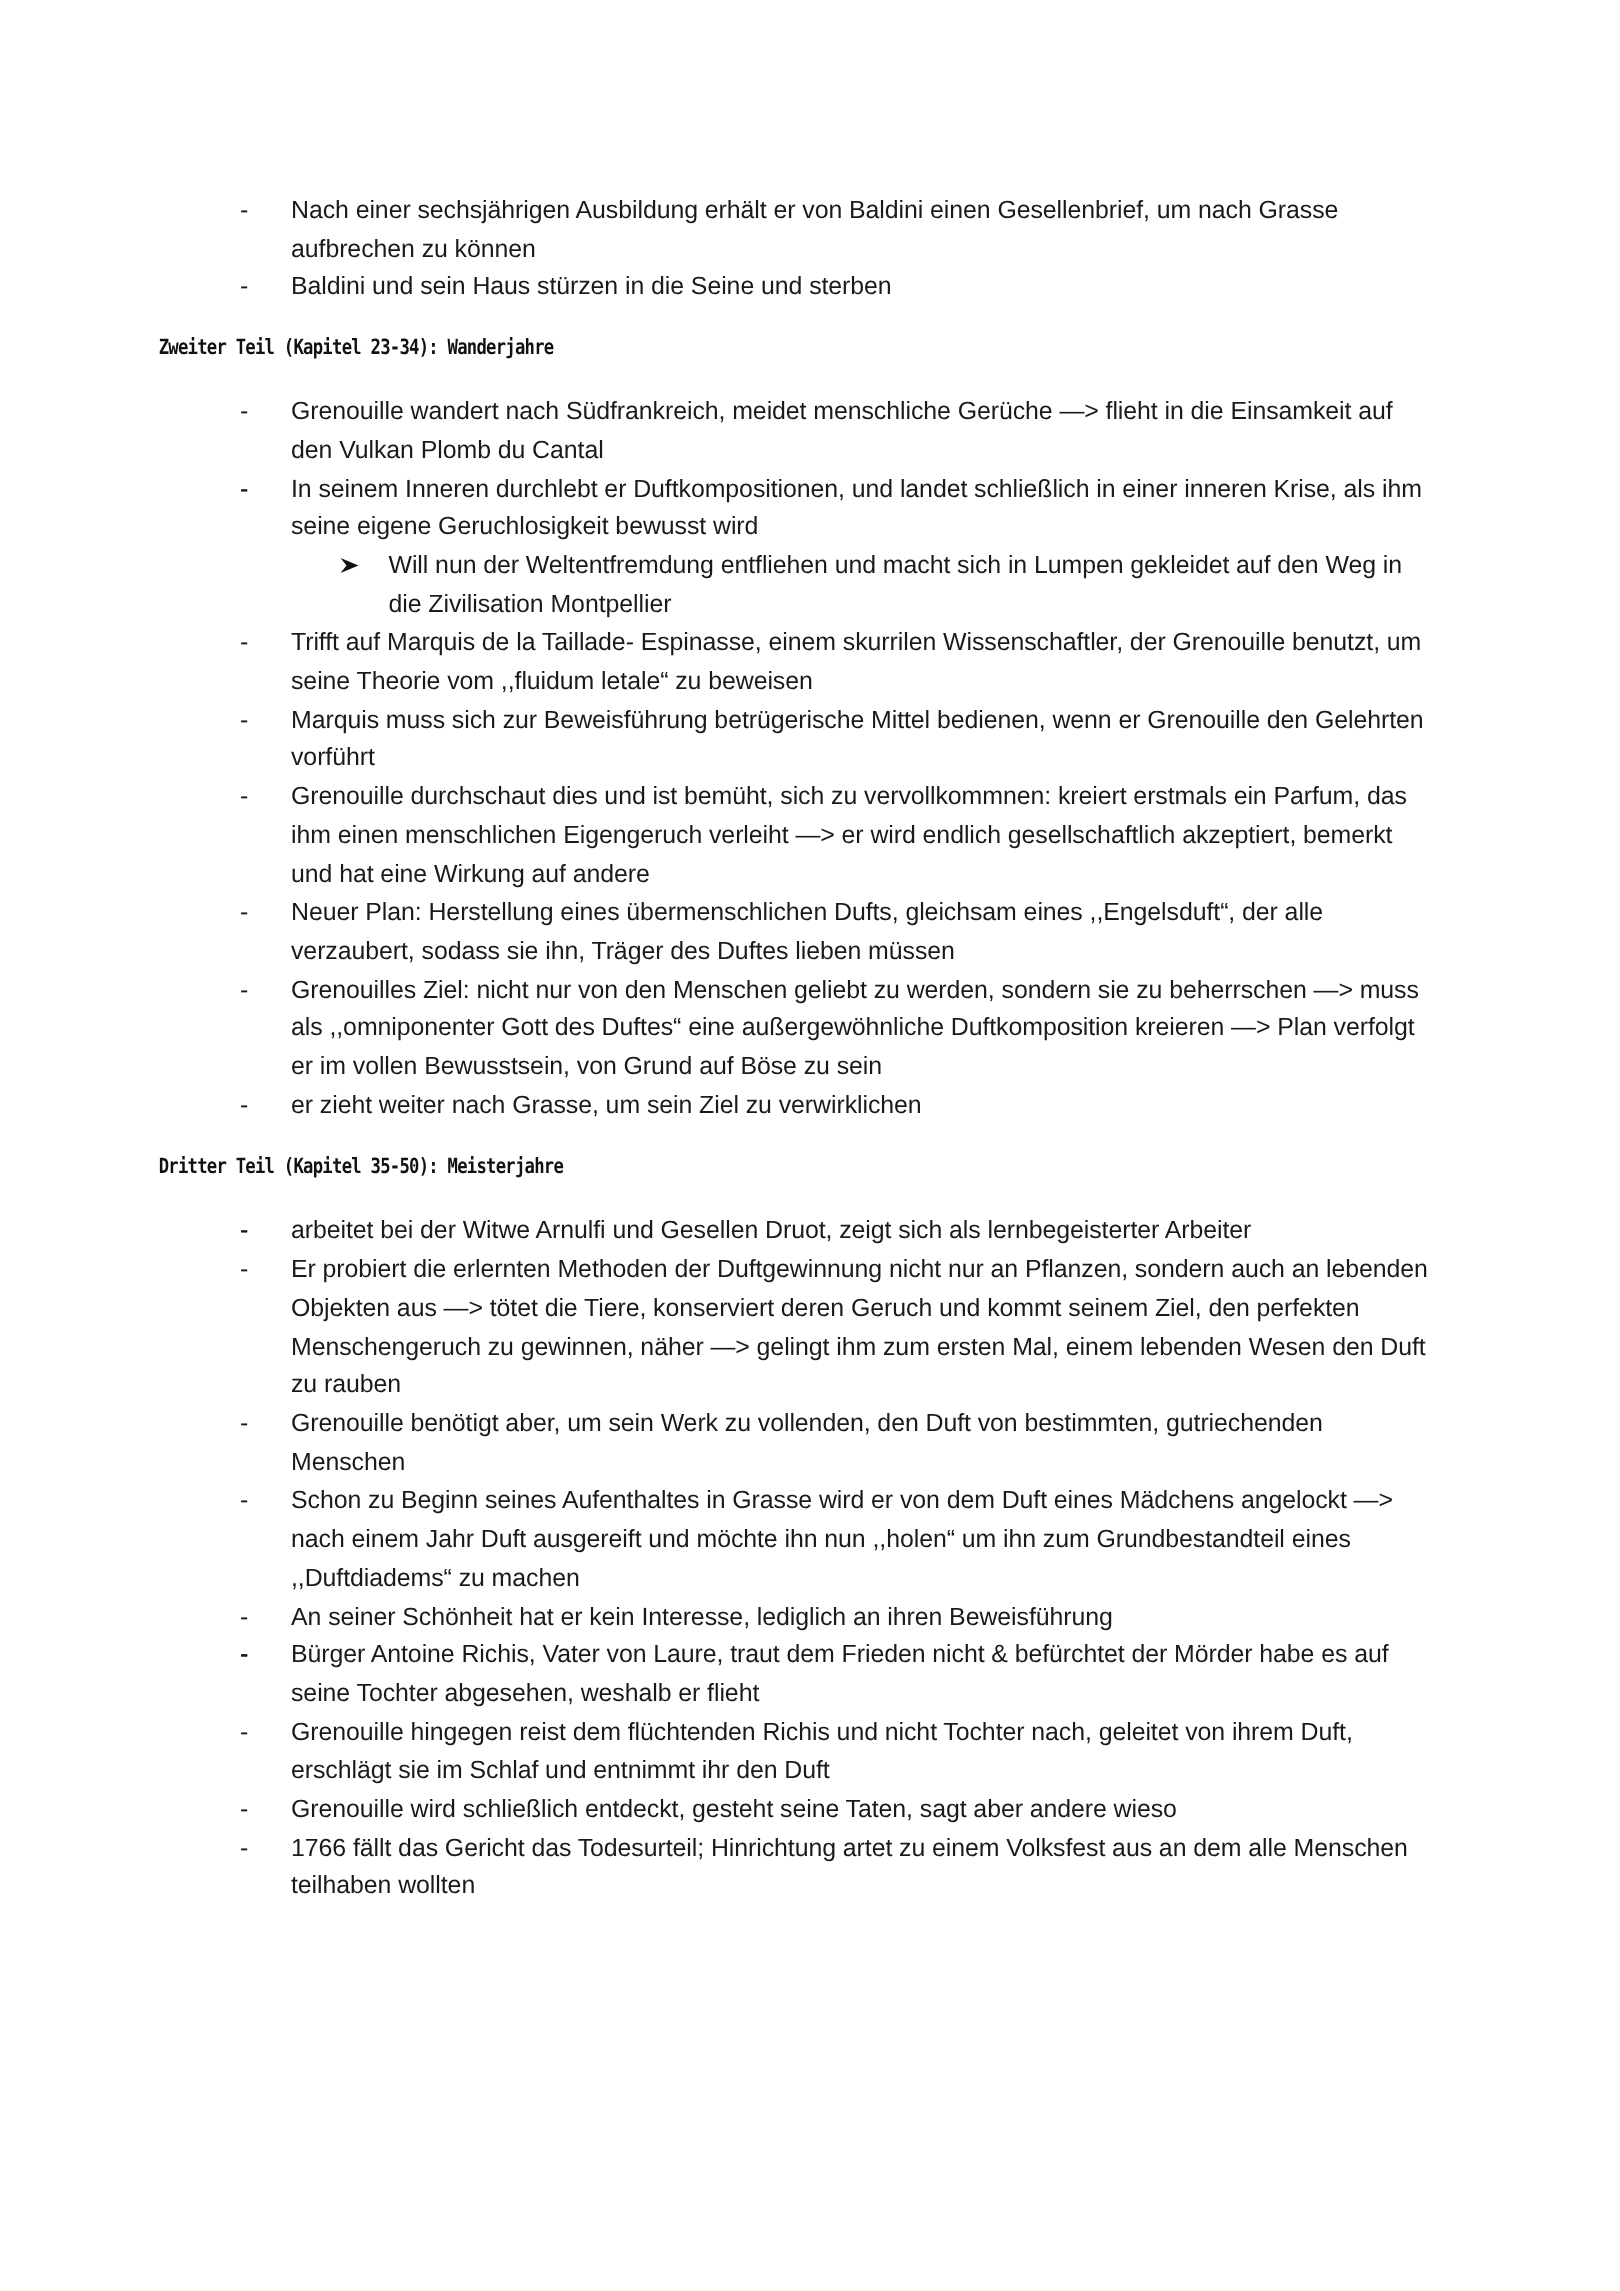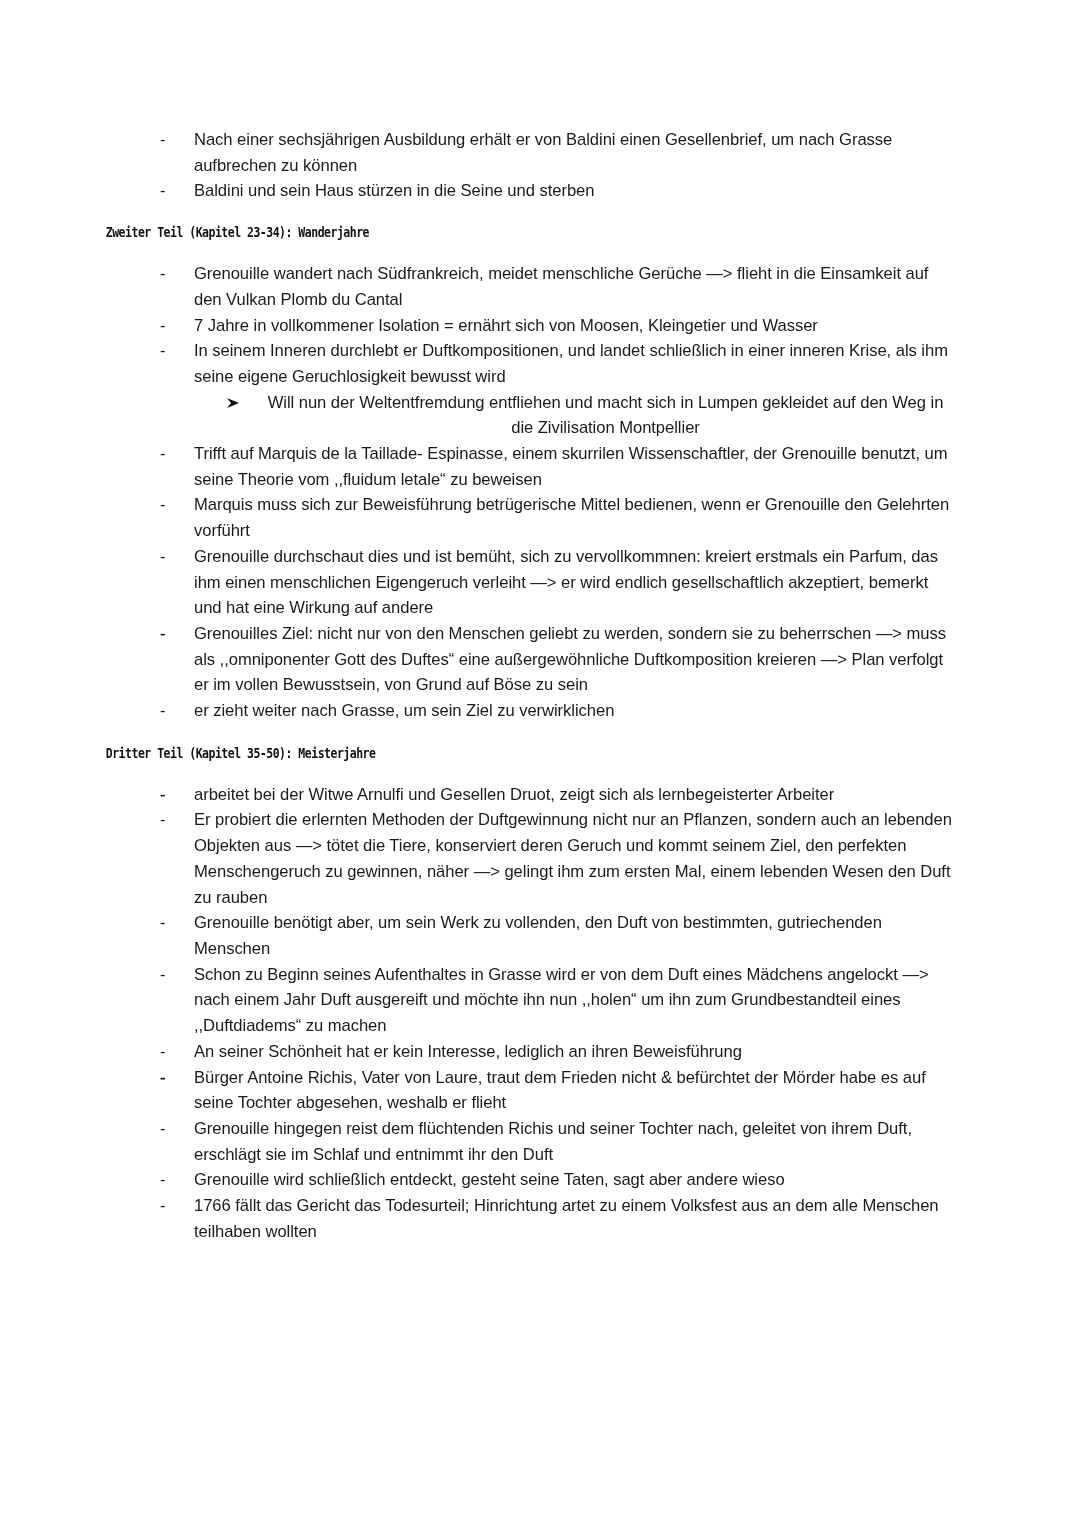--- a/index.html
+++ b/index.html
@@ -50,21 +50,20 @@
     }
     ul.sub {
       list-style: none;
       margin: 0;
       padding: 0;
     }
     ul.sub > li {
       position: relative;
       margin-left: 65px;
       padding-right: 0;
-      text-align: center;
     }
     ul.sub > li .arrow {
       position: absolute;
       left: -33px;
       top: 7px;
       width: 14px;
       height: 12px;
     }
     .heading {
       margin: 0;
@@ -102,21 +101,20 @@
     </ul>
 
     <div class="heading h-zweiter">Zweiter Teil (Kapitel 23-34): Wanderjahre</div>
     <ul class="bullets">
       <li>
         <span class="dash">-</span>
         <span>Grenouille wandert nach Südfrankreich, meidet menschliche Gerüche —&gt; flieht in die Einsamkeit auf den Vulkan Plomb du Cantal</span>
       </li>
       <li>
         <span class="dash">-</span>
-        <span>7 Jahre in vollkommener Isolation = ernährt sich von Moosen, Kleingetier und Wasser</span>
       </li>
       <li>
         <span class="dash">-</span>
         <span>In seinem Inneren durchlebt er Duftkompositionen, und landet schließlich in einer inneren Krise, als ihm seine eigene Geruchlosigkeit bewusst wird</span>
         <ul class="sub">
           <li>
             <svg class="arrow" viewBox="0 0 14 12">
               <path d="M1 1 L13 6 L1 11 L5 6 Z" fill="#111"></path>
             </svg>
             <span>Will nun der Weltentfremdung entfliehen und macht sich in Lumpen gekleidet auf den Weg in die Zivilisation Montpellier</span>
@@ -130,20 +128,21 @@
       <li>
         <span class="dash">-</span>
         <span>Marquis muss sich zur Beweisführung betrügerische Mittel bedienen, wenn er Grenouille den Gelehrten vorführt</span>
       </li>
       <li>
         <span class="dash">-</span>
         <span>Grenouille durchschaut dies und ist bemüht, sich zu vervollkommnen: kreiert erstmals ein Parfum, das ihm einen menschlichen Eigengeruch verleiht —&gt; er wird endlich gesellschaftlich akzeptiert, bemerkt und hat eine Wirkung auf andere</span>
       </li>
       <li>
         <span class="dash">-</span>
+        <span>Neuer Plan: Herstellung eines übermenschlichen Dufts, gleichsam eines ,,Engelsduft“, der alle verzaubert, sodass sie ihn, Träger des Duftes lieben müssen</span>
       </li>
       <li>
         <span class="dash">-</span>
         <span>Grenouilles Ziel: nicht nur von den Menschen geliebt zu werden, sondern sie zu beherrschen —&gt; muss als ,,omniponenter Gott des Duftes“ eine außergewöhnliche Duftkomposition kreieren —&gt; Plan verfolgt er im vollen Bewusstsein, von Grund auf Böse zu sein</span>
       </li>
       <li>
         <span class="dash">-</span>
         <span>er zieht weiter nach Grasse, um sein Ziel zu verwirklichen</span>
       </li>
     </ul>
@@ -178,21 +177,21 @@
       </li>
       <li>
         <span class="dash">-</span>
       </li>
       <li>
         <span class="dash">-</span>
         <span>Bürger Antoine Richis, Vater von Laure, traut dem Frieden nicht &amp; befürchtet der Mörder habe es auf seine Tochter abgesehen, weshalb er flieht</span>
       </li>
       <li>
         <span class="dash">-</span>
-        <span>Grenouille hingegen reist dem flüchtenden Richis und seiner Tochter nach, geleitet von ihrem Duft, erschlägt sie im Schlaf und entnimmt ihr den Duft</span>
+        <span>Grenouille hingegen reist dem flüchtenden Richis und nicht Tochter nach, geleitet von ihrem Duft, erschlägt sie im Schlaf und entnimmt ihr den Duft</span>
       </li>
       <li>
         <span class="dash">-</span>
         <span>Grenouille wird schließlich entdeckt, gesteht seine Taten, sagt aber andere wieso</span>
       </li>
       <li>
         <span class="dash">-</span>
         <span>1766 fällt das Gericht das Todesurteil; Hinrichtung artet zu einem Volksfest aus an dem alle Menschen teilhaben wollten</span>
       </li>
     </ul>

